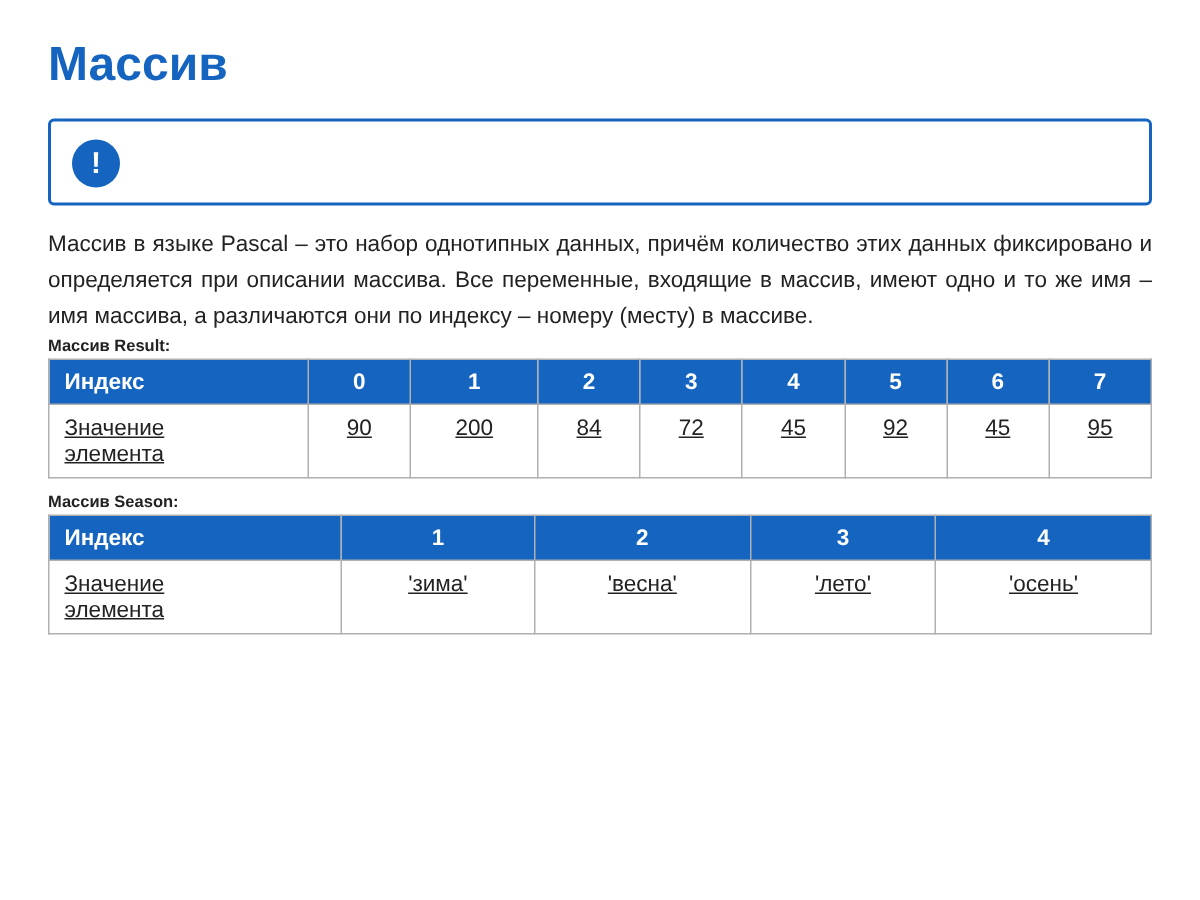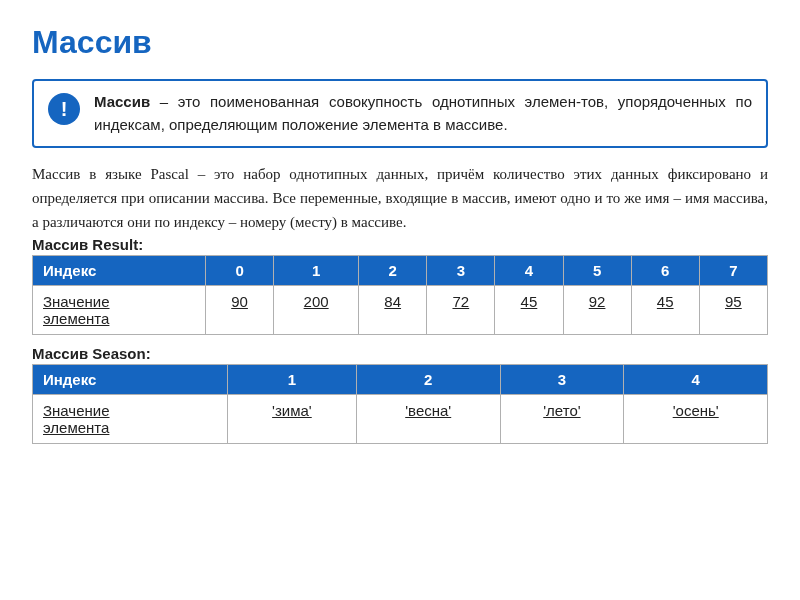--- a/index.html
+++ b/index.html
@@ -45,21 +45,20 @@
     .info-text {
       text-align: justify;
       line-height: 1.5;
     }
     .info-text strong {
       font-weight: bold;
     }
     .main-text {
       text-align: justify;
       line-height: 1.6;
-      font-family: Liberation Serif, serif;
     }
     table {
       width: 100%;
       border-collapse: collapse;
       margin-bottom: 10px;
       font-size: 15px;
     }
     table thead tr {
       background: #1565c0;
       color: #ffffff;
@@ -83,36 +82,32 @@
       text-align: center;
       vertical-align: top;
       text-decoration: underline;
     }
     table tbody td:first-child {
       text-align: left;
       padding-left: 10px;
     }
     .overlap-label {
       font-weight: bold;
-      font-size: 15px;
+      font-size: 11px;
       margin-top: 2px;
       margin-bottom: 2px;
     }
   </style>
 </head>
 <body>
 
 <h1>Массив</h1>
 
 <div class="info-box">
   <div class="info-icon">!</div>
-  <div class="info-text">
-    <strong>Массив</strong>
-    <span> – это поименованная совокупность однотипных элемен-тов, упорядоченных по индексам, определяющим положение элемента в массиве.</span>
-  </div>
 </div>
 
 <p class="main-text">Массив в языке Pascal – это набор однотипных данных, причём количество этих данных фиксировано и определяется при описании массива. Все переменные, входящие в массив, имеют одно и то же имя – имя массива, а различаются они по индексу – номеру (месту) в массиве.</p>
 
 <div class="overlap-label">Массив Result:</div>
 
 <table>
   <thead>
     <tr>
       <th>Индекс</th>

